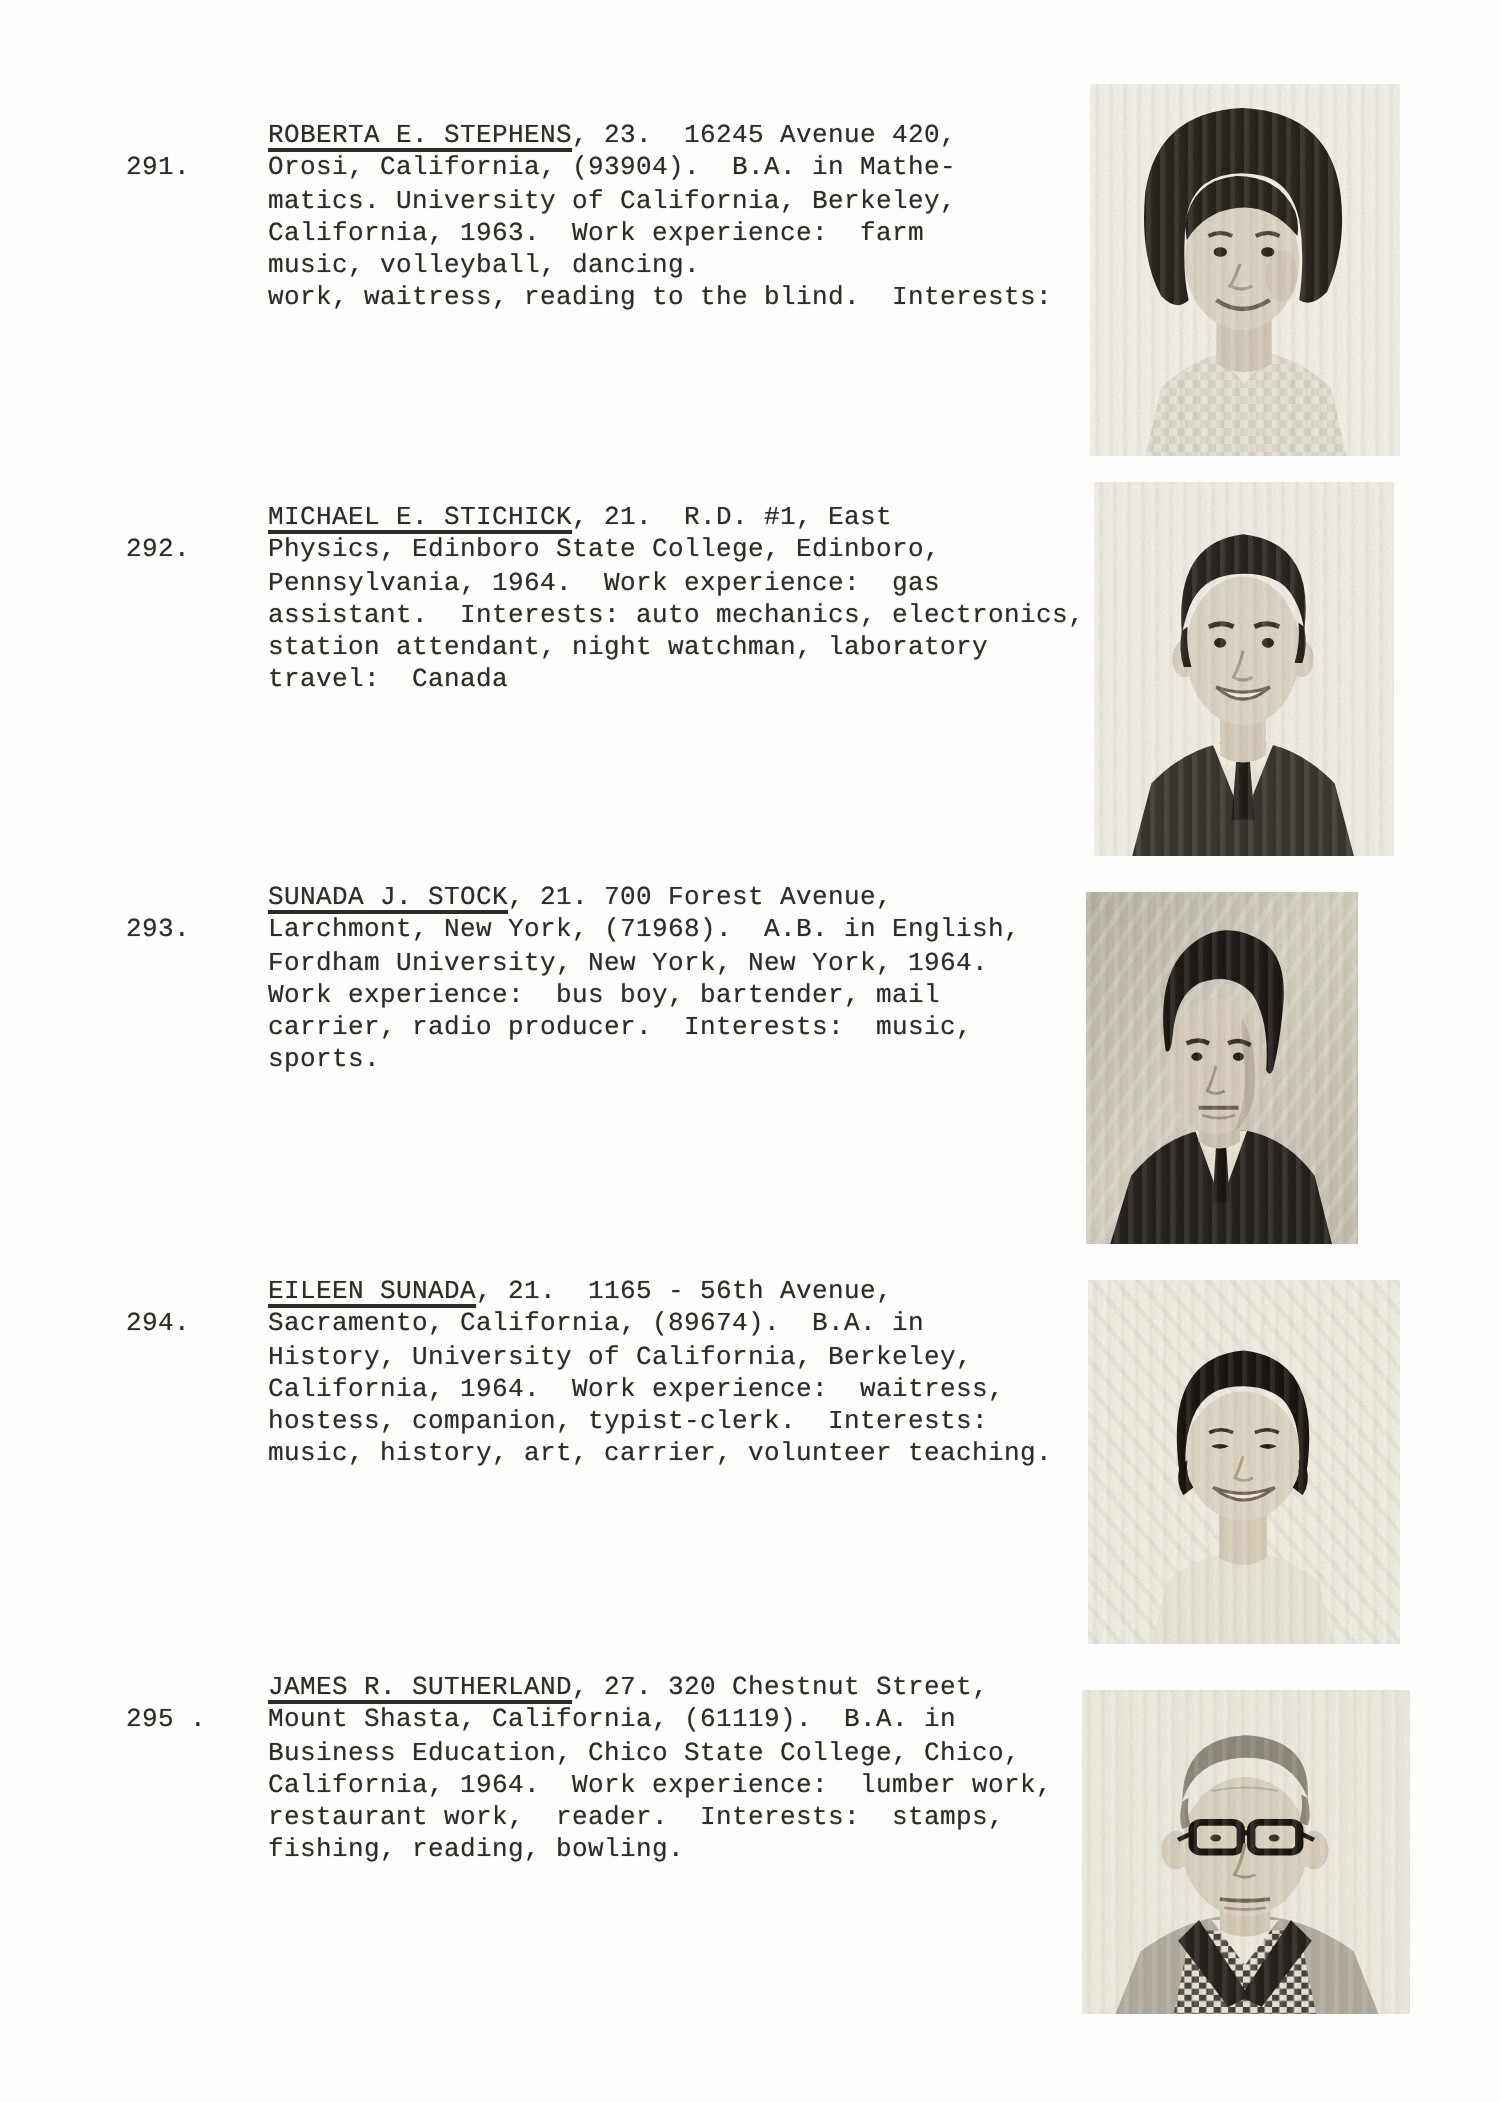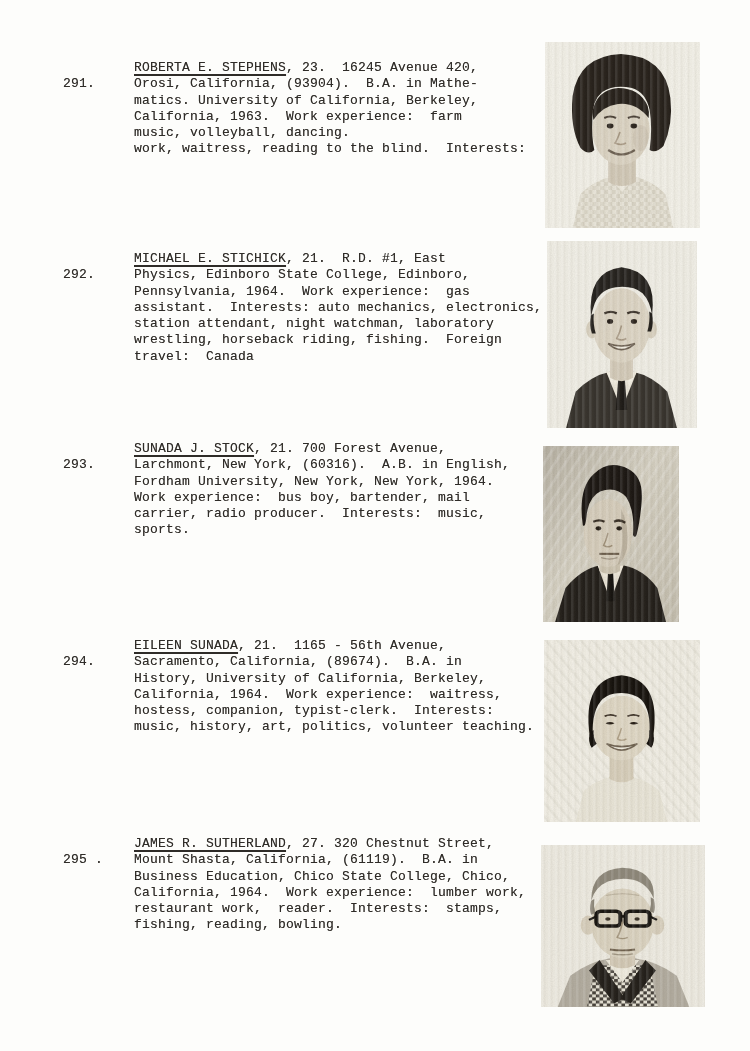--- a/index.html
+++ b/index.html
@@ -67,46 +67,45 @@
   </section>
 
   <section class="entry" style="top:251px">
     <div class="num">292.</div>
     <div class="etext">
       <div class="line"><span class="uname">MICHAEL E. STICHICK</span><span>, 21.  R.D. #1, East</span></div>
       <div class="line">Physics, Edinboro State College, Edinboro,</div>
       <div class="line">Pennsylvania, 1964.  Work experience:  gas</div>
       <div class="line">assistant.  Interests: auto mechanics, electronics,</div>
       <div class="line">station attendant, night watchman, laboratory</div>
-      <div class="line">wrestling, horseback riding, fishing.  Foreign</div>
       <div class="line">travel:  Canada</div>
     </div>
   </section>
 
   <section class="entry" style="top:441px">
     <div class="num">293.</div>
     <div class="etext">
       <div class="line"><span class="uname">SUNADA J. STOCK</span><span>, 21. 700 Forest Avenue,</span></div>
-      <div class="line">Larchmont, New York, (60316).  A.B. in English,</div>
+      <div class="line">Larchmont, New York, (71968).  A.B. in English,</div>
       <div class="line">Fordham University, New York, New York, 1964.</div>
       <div class="line">Work experience:  bus boy, bartender, mail</div>
       <div class="line">carrier, radio producer.  Interests:  music,</div>
       <div class="line">sports.</div>
     </div>
   </section>
 
   <section class="entry" style="top:638px">
     <div class="num">294.</div>
     <div class="etext">
       <div class="line"><span class="uname">EILEEN SUNADA</span><span>, 21.  1165 - 56th Avenue,</span></div>
       <div class="line">Sacramento, California, (89674).  B.A. in</div>
       <div class="line">History, University of California, Berkeley,</div>
       <div class="line">California, 1964.  Work experience:  waitress,</div>
       <div class="line">hostess, companion, typist-clerk.  Interests:</div>
-      <div class="line">music, history, art, politics, volunteer teaching.</div>
+      <div class="line">music, history, art, carrier, volunteer teaching.</div>
     </div>
   </section>
 
   <section class="entry" style="top:836px">
     <div class="num">295 .</div>
     <div class="etext">
       <div class="line"><span class="uname">JAMES R. SUTHERLAND</span><span>, 27. 320 Chestnut Street,</span></div>
       <div class="line">Mount Shasta, California, (61119).  B.A. in</div>
       <div class="line">Business Education, Chico State College, Chico,</div>
       <div class="line">California, 1964.  Work experience:  lumber work,</div>

